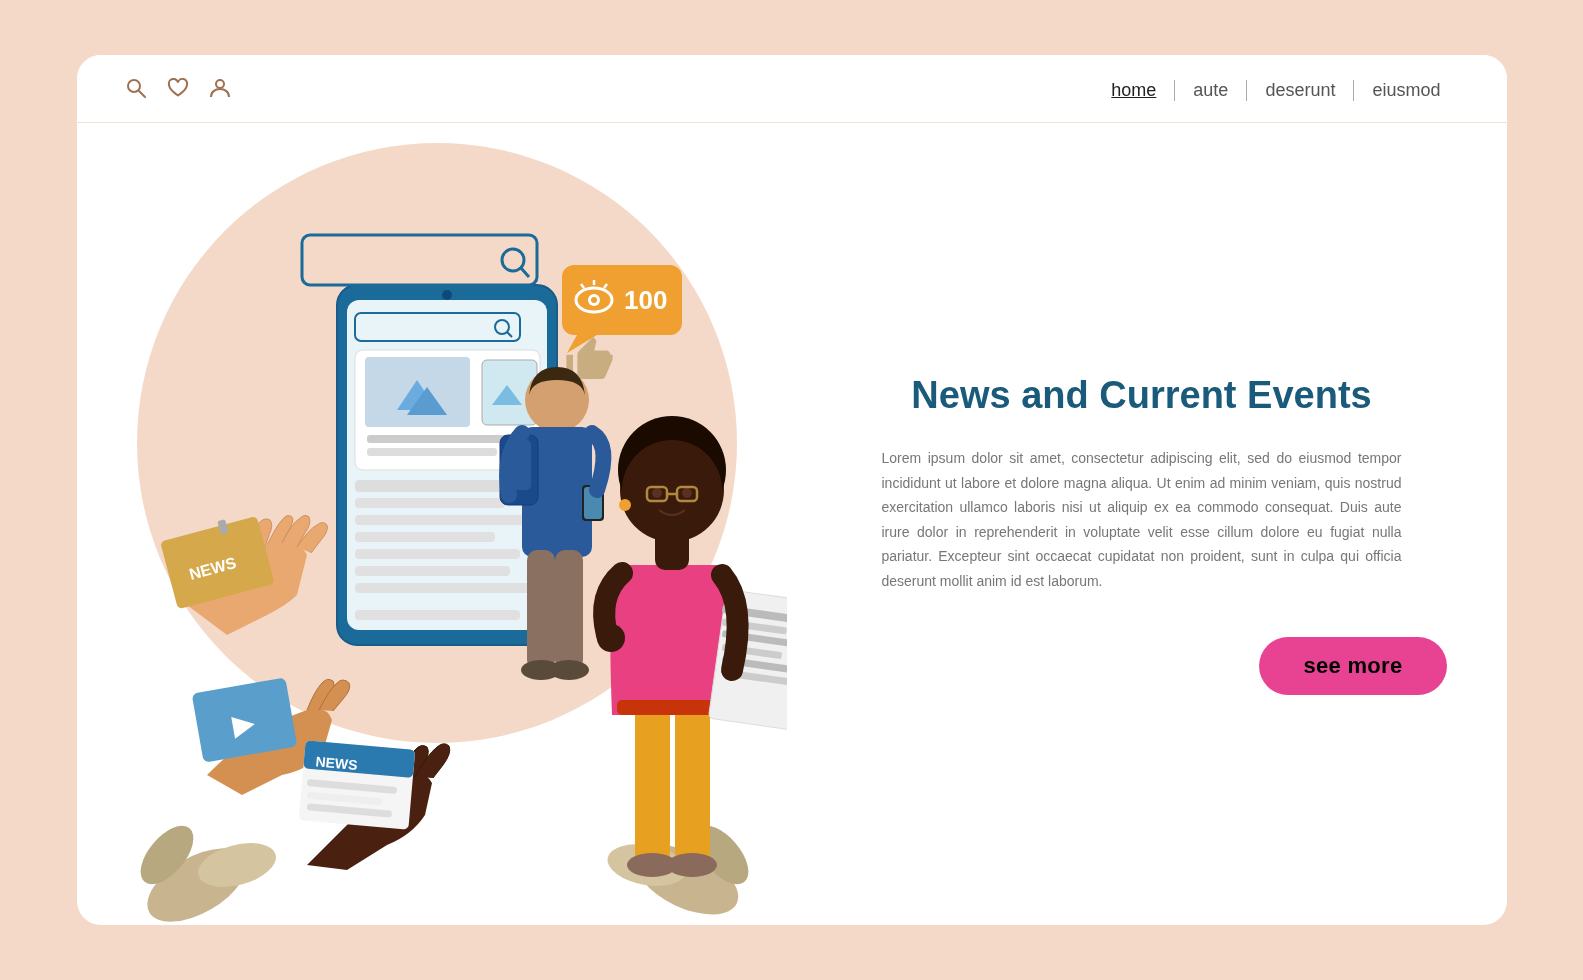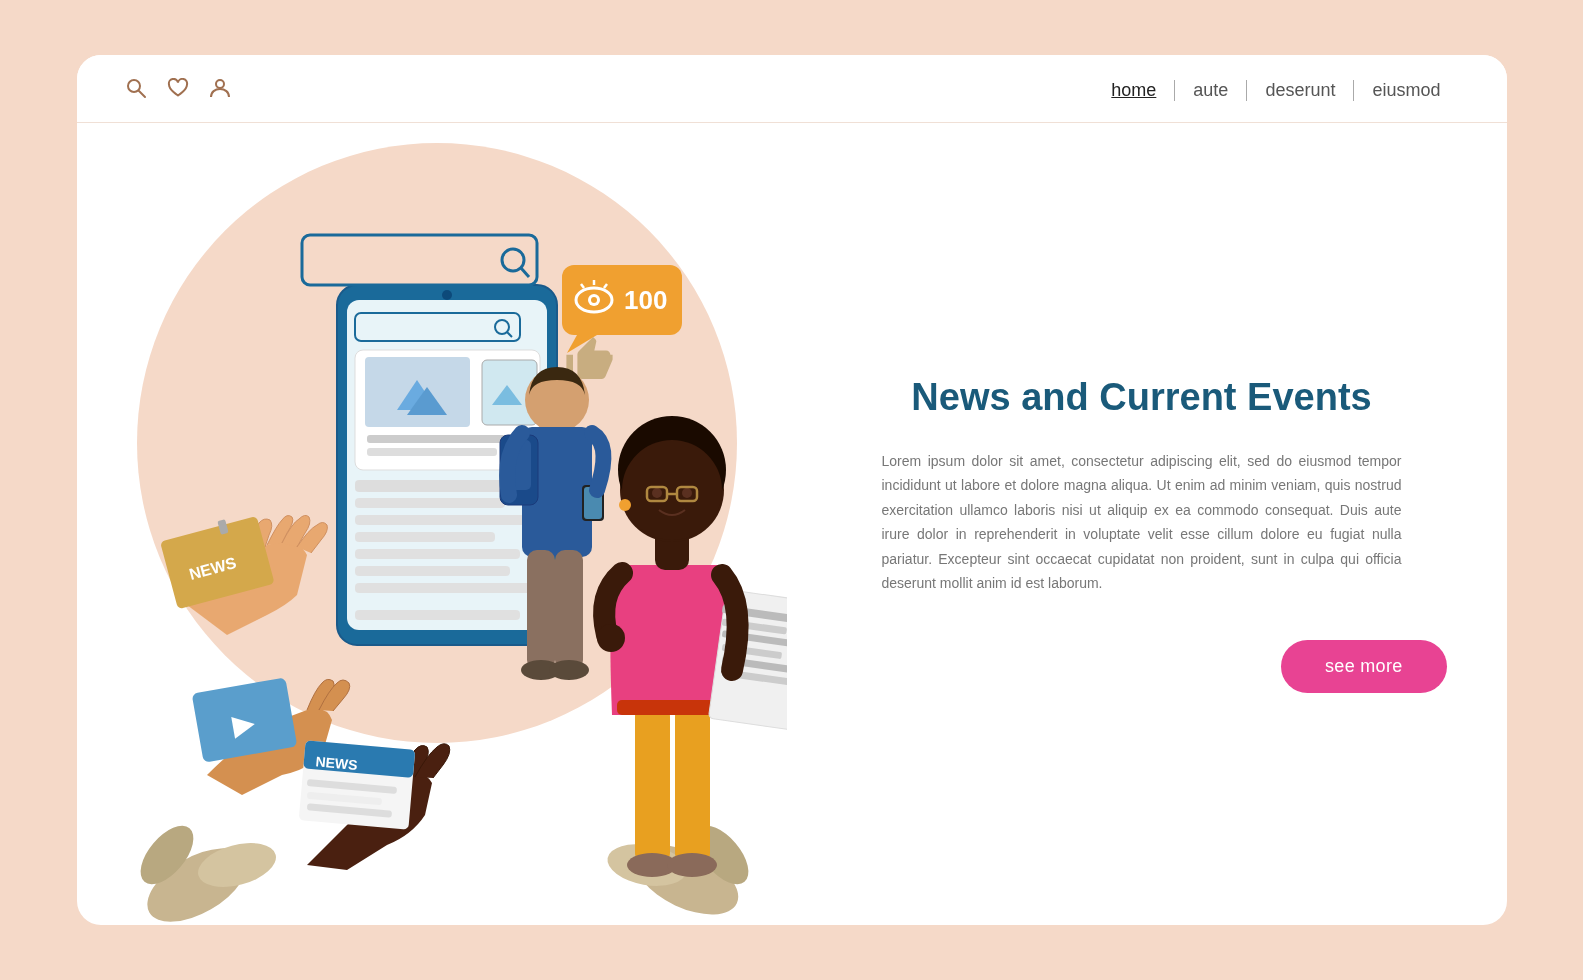--- a/index.html
+++ b/index.html
@@ -136,26 +136,26 @@
       font-size: 14px;
       color: #777;
       line-height: 1.75;
       text-align: justify;
       margin-bottom: 44px;
       max-width: 520px;
     }
 
     .see-more-btn {
       background: #e84393;
-      color: #ffffff;
+      color: #000000;
       border: none;
       border-radius: 30px;
       padding: 16px 44px;
-      font-size: 18px;
-      font-weight: 400;
+      font-size: 22px;
+      font-weight: 700;
       cursor: pointer;
       align-self: flex-end;
       letter-spacing: 0.3px;
     }
   </style>
 </head>
 <body>
 
 <div class="page-card">
 

